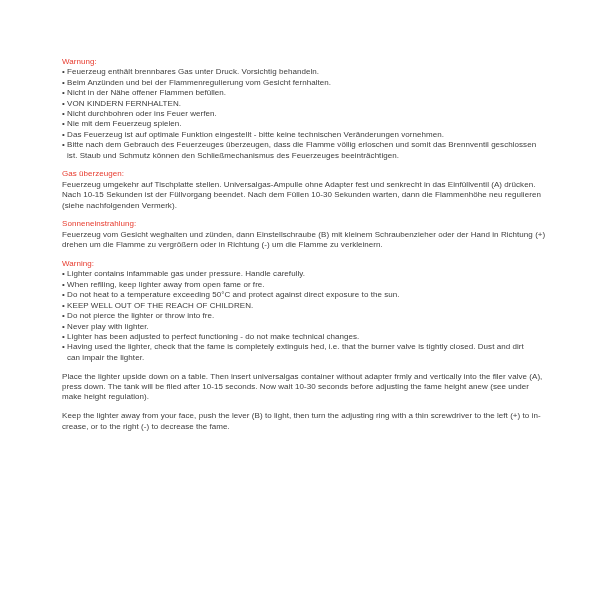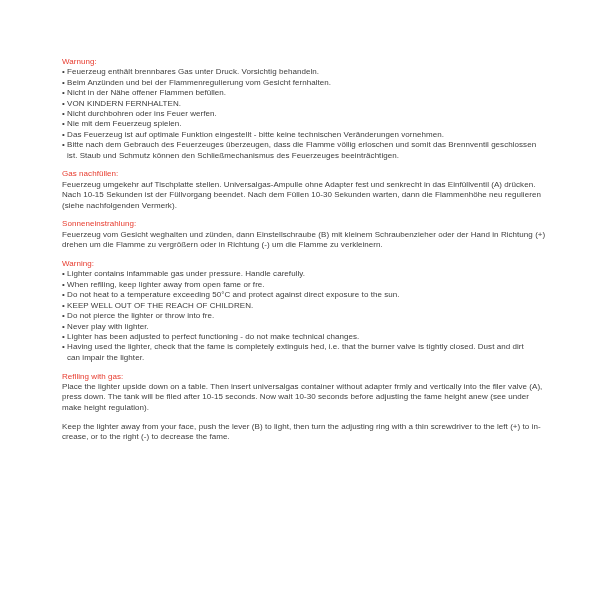--- a/index.html
+++ b/index.html
@@ -52,21 +52,21 @@
     <div class="ln">• Nicht in der Nähe offener Flammen befüllen.</div>
     <div class="ln">• VON KINDERN FERNHALTEN.</div>
     <div class="ln">• Nicht durchbohren oder ins Feuer werfen.</div>
     <div class="ln">• Nie mit dem Feuerzeug spielen.</div>
     <div class="ln">• Das Feuerzeug ist auf optimale Funktion eingestellt - bitte keine technischen Veränderungen vornehmen.</div>
     <div class="ln">• Bitte nach dem Gebrauch des Feuerzeuges überzeugen, dass die Flamme völlig erloschen und somit das Brennventil geschlossen</div>
     <div class="ln cont">ist. Staub und Schmutz können den Schließmechanismus des Feuerzeuges beeinträchtigen.</div>
   </section>
 
   <section class="sec">
-    <div class="h">Gas nachfüllen:</div>
+    <div class="h">Gas überzeugen:</div>
     <div class="ln">Feuerzeug umgekehr auf Tischplatte stellen. Universalgas-Ampulle ohne Adapter fest und senkrecht in das Einfüllventil (A) drücken.</div>
     <div class="ln">Nach 10-15 Sekunden ist der Füllvorgang beendet. Nach dem Füllen 10-30 Sekunden warten, dann die Flammenhöhe neu regulieren</div>
     <div class="ln">(siehe nachfolgenden Vermerk).</div>
   </section>
 
   <section class="sec">
     <div class="h">Sonneneinstrahlung:</div>
     <div class="ln">Feuerzeug vom Gesicht weghalten und zünden, dann Einstellschraube (B) mit kleinem Schraubenzieher oder der Hand in Richtung (+)</div>
     <div class="ln">drehen um die Flamme zu vergrößern oder in Richtung (-) um die Flamme zu verkleinern.</div>
   </section>
@@ -78,21 +78,20 @@
     <div class="ln">• Do not heat to a temperature exceeding 50°C and protect against direct exposure to the sun.</div>
     <div class="ln">• KEEP WELL OUT OF THE REACH OF CHILDREN.</div>
     <div class="ln">• Do not pierce the lighter or throw into fre.</div>
     <div class="ln">• Never play with lighter.</div>
     <div class="ln">• Lighter has been adjusted to perfect functioning - do not make technical changes.</div>
     <div class="ln">• Having used the lighter, check that the fame is completely extinguis hed, i.e. that the burner valve is tightly closed. Dust and dirt</div>
     <div class="ln cont">can impair the lighter.</div>
   </section>
 
   <section class="sec">
-    <div class="h">Reflling with gas:</div>
     <div class="ln">Place the lighter upside down on a table. Then insert universalgas container without adapter frmly and vertically into the fller valve (A),</div>
     <div class="ln">press down. The tank will be flled after 10-15 seconds. Now wait 10-30 seconds before adjusting the fame height anew (see under</div>
     <div class="ln">make height regulation).</div>
   </section>
 
   <section class="sec">
     <div class="ln">Keep the lighter away from your face, push the lever (B) to light, then turn the adjusting ring with a thin screwdriver to the left (+) to in-</div>
     <div class="ln">crease, or to the right (-) to decrease the fame.</div>
   </section>
 

